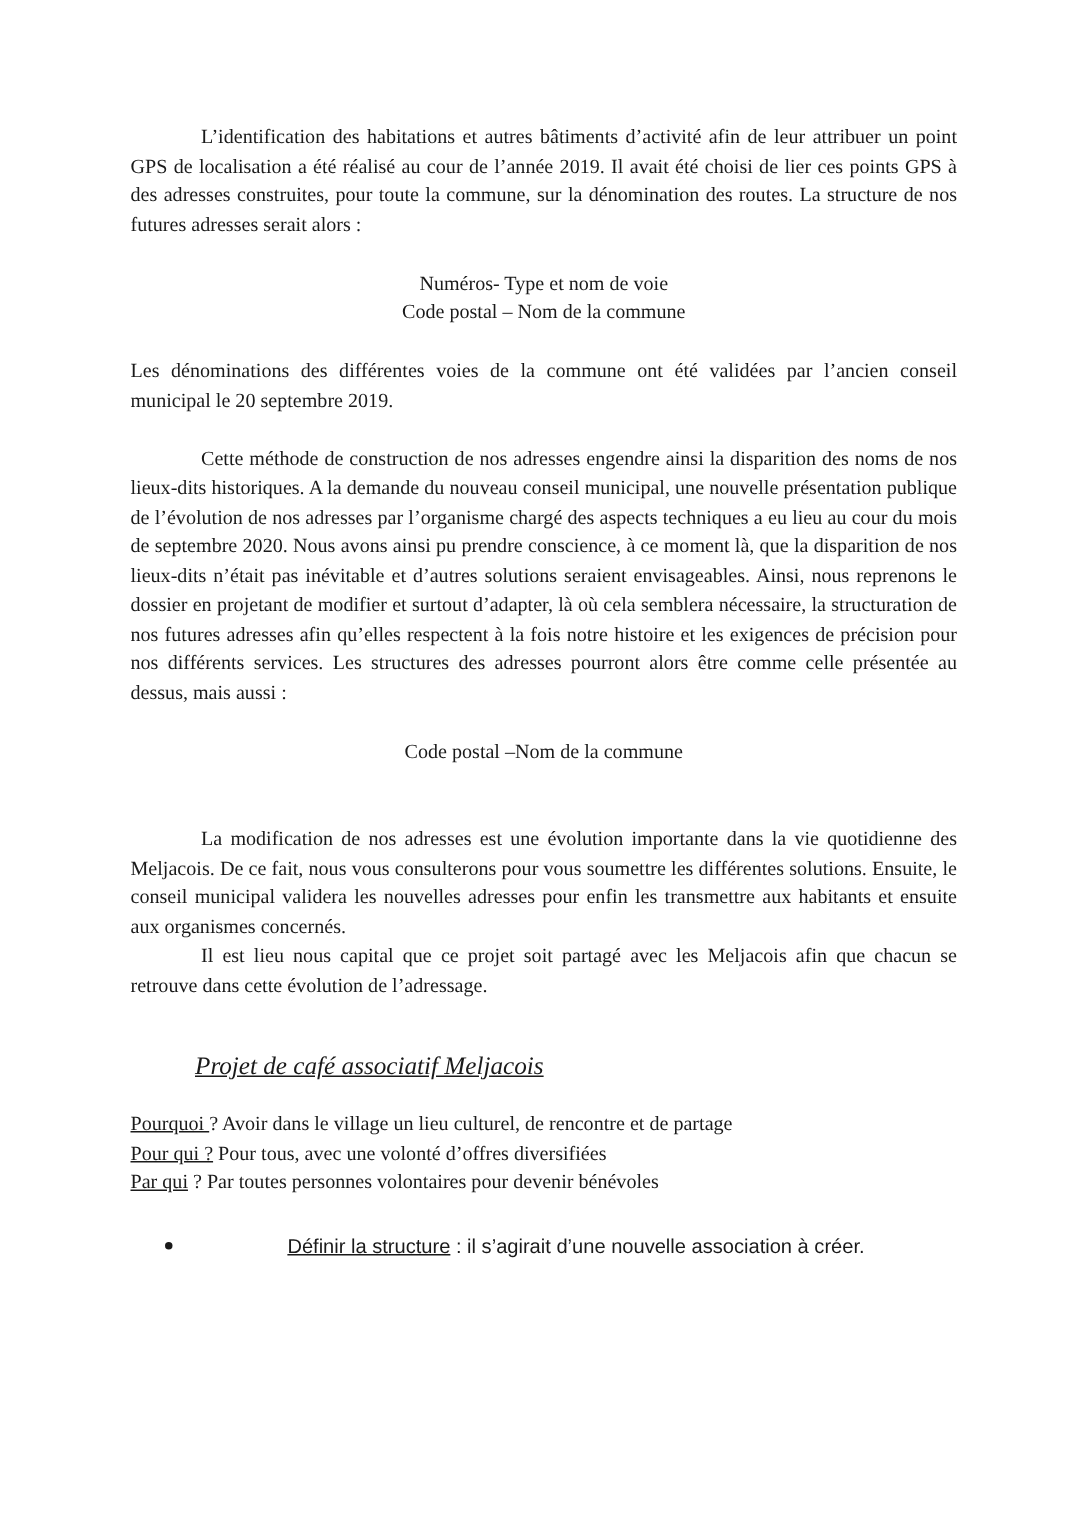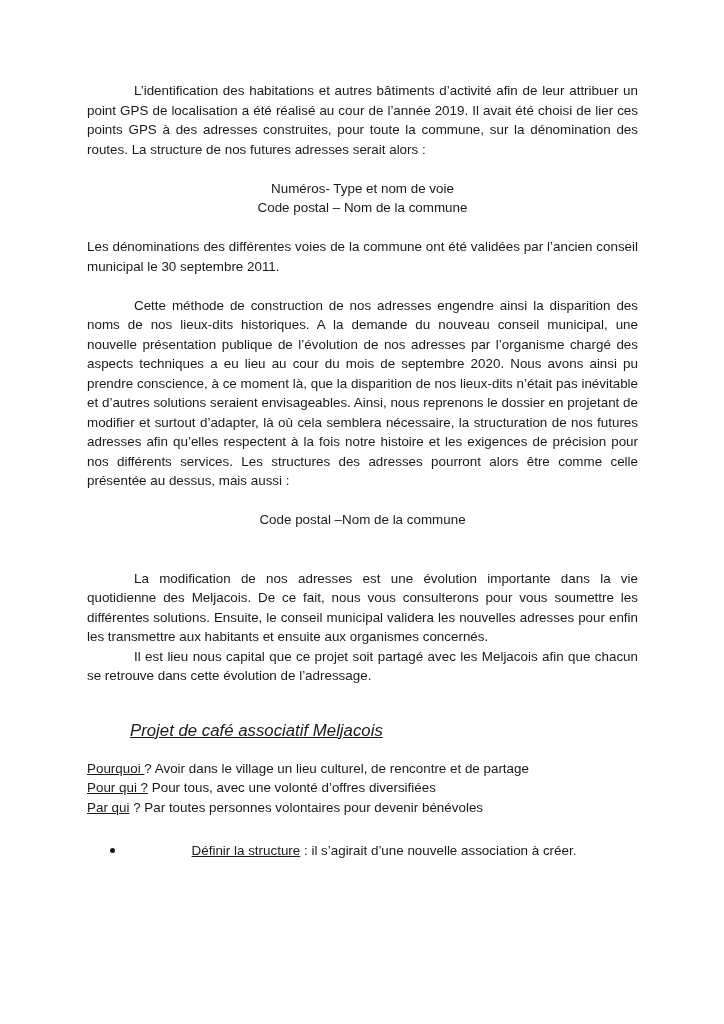--- a/index.html
+++ b/index.html
@@ -20,20 +20,21 @@
     .page {
       position: absolute;
       left: 87px;
       top: 81px;
       width: 551px;
     }
     p {
       margin: 0;
       text-align: justify;
       text-align-last: left;
+      font-family: Liberation Serif, serif;
     }
     .indent {
       text-indent: 47px;
     }
     .center {
       text-align: left;
       text-align-last: center;
     }
     .gap-lg { height: 19.5px; }
     .section-title {
@@ -71,21 +72,21 @@
 
 <div class="page">
 
   <p class="indent">L’identification des habitations et autres bâtiments d’activité afin de leur attribuer un point GPS de localisation a été réalisé au cour de l’année 2019. Il avait été choisi de lier ces points GPS à des adresses construites, pour toute la commune, sur la dénomination des routes. La structure de nos futures adresses serait alors :</p>
   <div class="gap-lg"></div>
 
   <p class="center">Numéros- Type et nom de voie</p>
   <p class="center">Code postal – Nom de la commune</p>
   <div class="gap-lg"></div>
 
-  <p>Les dénominations des différentes voies de la commune ont été validées par l’ancien conseil municipal le 30 septembre 2011.</p>
+  <p>Les dénominations des différentes voies de la commune ont été validées par l’ancien conseil municipal le 20 septembre 2019.</p>
   <div class="gap-lg"></div>
 
   <p class="indent">Cette méthode de construction de nos adresses engendre ainsi la disparition des noms de nos lieux-dits historiques. A la demande du nouveau conseil municipal, une nouvelle présentation publique de l’évolution de nos adresses par l’organisme chargé des aspects techniques a eu lieu au cour du mois de septembre 2020. Nous avons ainsi pu prendre conscience, à ce moment là, que la disparition de nos lieux-dits n’était pas inévitable et d’autres solutions seraient envisageables. Ainsi, nous reprenons le dossier en projetant de modifier et surtout d’adapter, là où cela semblera nécessaire, la structuration de nos futures adresses afin qu’elles respectent à la fois notre histoire et les exigences de précision pour nos différents services. Les structures des adresses pourront alors être comme celle présentée au dessus, mais aussi :</p>
   <div class="gap-lg"></div>
 
   <p class="center">Code postal –Nom de la commune</p>
   <div class="gap-lg"></div>
 
   <div class="gap-lg"></div>
 

